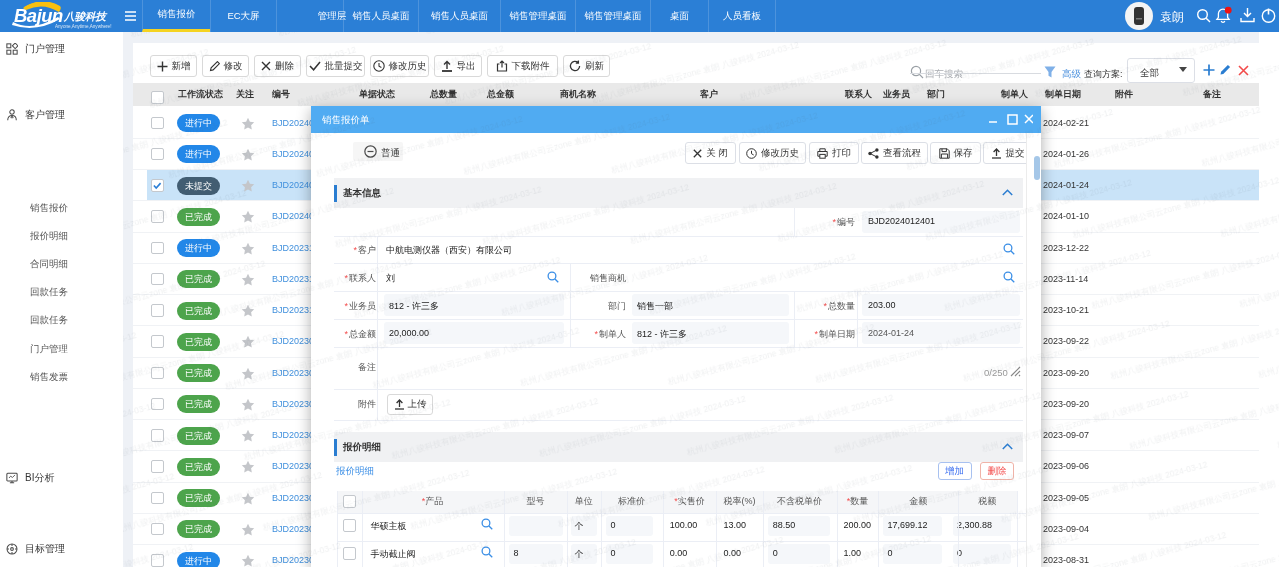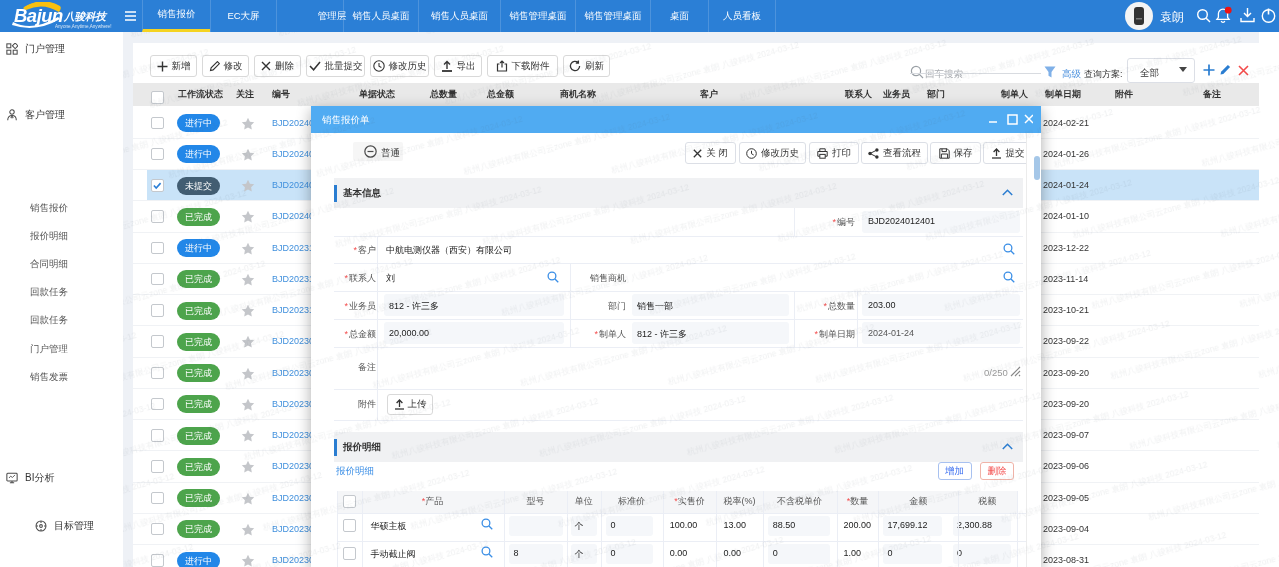--- a/index.html
+++ b/index.html
@@ -115,21 +115,21 @@
   <div class="smi" style="top:218.4px;">合同明细</div>
   <div class="smi" style="top:246.6px;">回款任务</div>
   <div class="smi" style="top:274.8px;">回款任务</div>
   <div class="smi" style="top:303px;">门户管理</div>
   <div class="smi" style="top:331.2px;">销售发票</div>
   <div class="mi" style="top:429.5px;"><svg width="14" height="14" viewBox="0 0 14 14" fill="none" stroke="#4a4a4a" stroke-width="1.2">
         <rect x="1" y="1.5" width="12" height="9" rx="1"></rect>
         <path d="M3.5 7 l2-2.2 2 1.6 3-3" stroke-width="1"></path>
         <path d="M7 10.5 v2 M4.5 12.5 h5"></path>
       </svg>BI分析</div>
-  <div class="mi" style="top:477px;justify-content:center;"><svg width="14" height="14" viewBox="0 0 14 14" fill="none" stroke="#4a4a4a" stroke-width="1.2">
+  <div class="mi" style="top:500px;"><svg width="14" height="14" viewBox="0 0 14 14" fill="none" stroke="#4a4a4a" stroke-width="1.2">
         <circle cx="7" cy="7" r="5.8"></circle>
         <circle cx="7" cy="7" r="1.6"></circle>
         <path d="M7 1.2 v2.3 M7 10.5 v2.3 M1.2 7 h2.3 M10.5 7 h2.3"></path>
       </svg>目标管理</div>
 </div>
 
 <div id="panel">
   <div id="toolbar">
     <div class="tbtn" style="left:17px;width:47px;"><svg width="11" height="11" viewBox="0 0 11 11">
           <path d="M5.5 0.5 v10 M0.5 5.5 h10" stroke="#333" stroke-width="1.4"></path>

